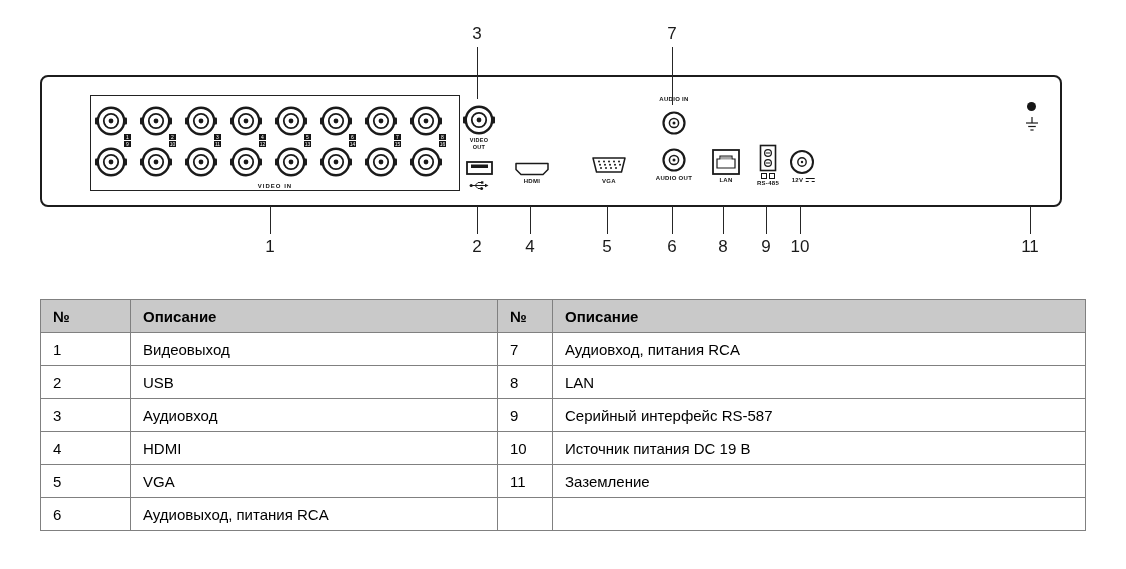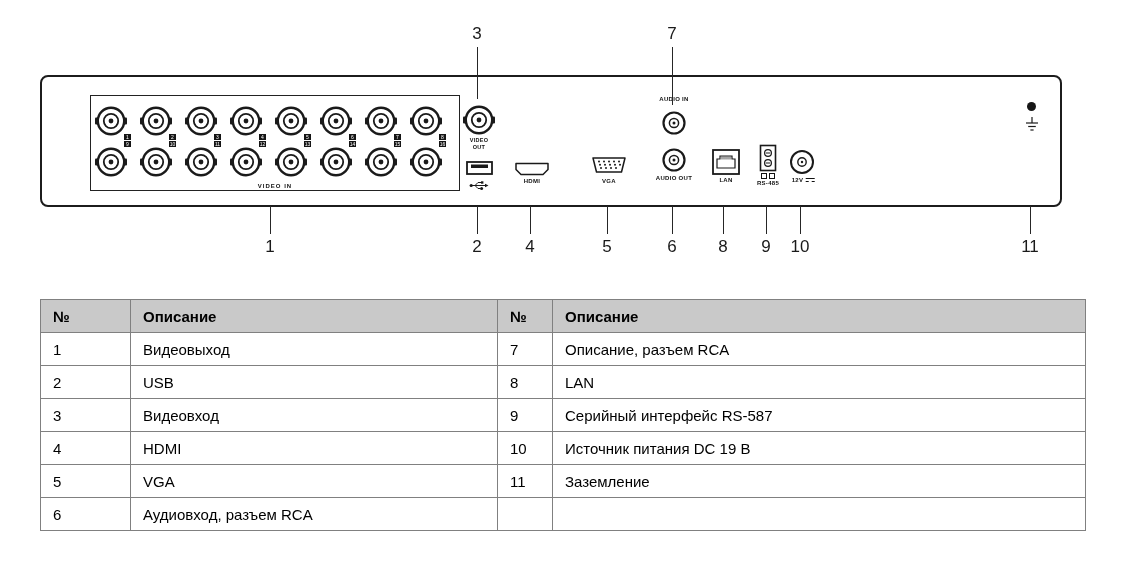--- a/index.html
+++ b/index.html
@@ -358,48 +358,48 @@
           <th>Описание</th>
           <th>№</th>
           <th>Описание</th>
         </tr>
       </thead>
     <tbody id="tbody">
         <tr>
           <td>1</td>
           <td>Видеовыход</td>
           <td>7</td>
-          <td>Описание, разъем RCA</td>
+          <td>Аудиовход, питания RCA</td>
         </tr>
         <tr>
           <td>2</td>
           <td>USB</td>
           <td>8</td>
           <td>LAN</td>
         </tr>
         <tr>
           <td>3</td>
-          <td>Видеовход</td>
+          <td>Аудиовход</td>
           <td>9</td>
           <td>Серийный интерфейс RS-587</td>
         </tr>
         <tr>
           <td>4</td>
           <td>HDMI</td>
           <td>10</td>
           <td>Источник питания DC 19 В</td>
         </tr>
         <tr>
           <td>5</td>
           <td>VGA</td>
           <td>11</td>
           <td>Заземление</td>
         </tr>
         <tr>
           <td>6</td>
-          <td>Аудиовход, разъем RCA</td>
+          <td>Аудиовыход, питания RCA</td>
           <td></td>
           <td></td>
         </tr>
       </tbody>
   </table>
 
 </div>
 
 </body></html>

